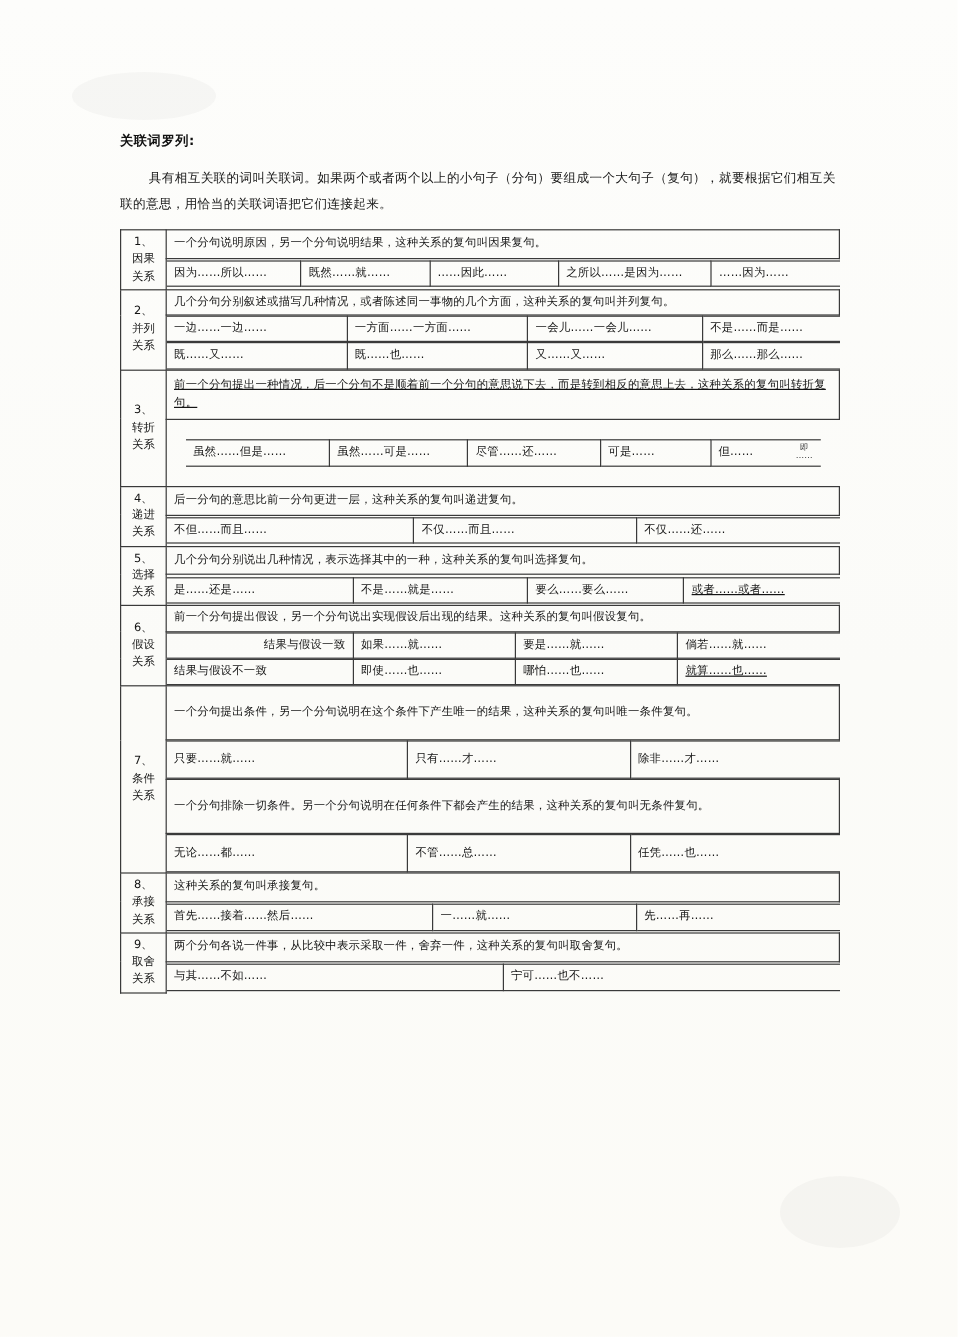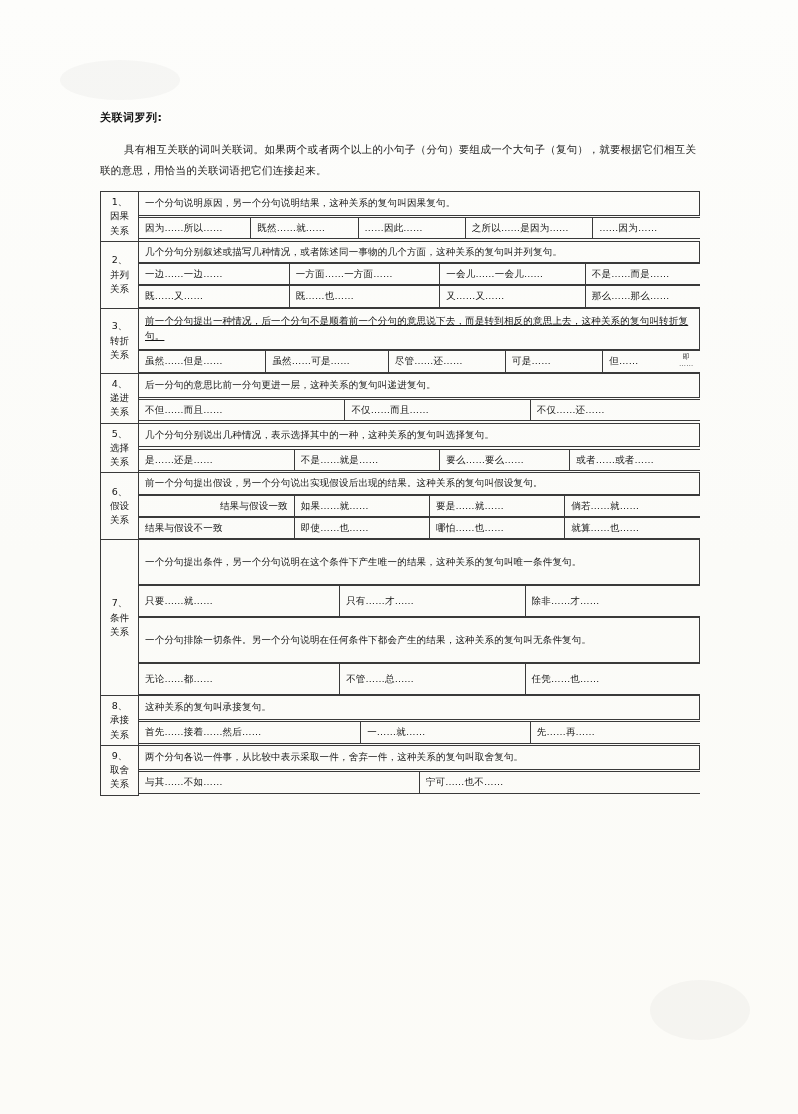--- a/index.html
+++ b/index.html
@@ -174,21 +174,21 @@
 
         <tr>
           <td class="idx" rowspan="2">
             <span class="num">3、</span>
             <span class="nm">转折</span>
             <span class="nm">关系</span>
           </td>
           <td class="desc" style="height:34px;text-decoration:underline;">前一个分句提出一种情况，后一个分句不是顺着前一个分句的意思说下去，而是转到相反的意思上去，这种关系的复句叫转折复句。</td>
         </tr>
         <tr>
-          <td style="padding:0; border:none;">
+          <td style="padding:16px; border:none;">
             <table class="kv" style="width:100%; border:none;">
               <tbody>
                   <tr>
                 <td class="item" style="width:23%; border-left:none;">虽然……但是……</td>
                 <td class="item" style="width:22%;">虽然……可是……</td>
                 <td class="item" style="width:21%;">尽管……还……</td>
                 <td class="item" style="width:17%;">可是……</td>
                 <td class="item" style="width:17%; border-right:none;">
                   <span>但……</span><span class="note-right">即<br>……</span>
                 </td>
@@ -229,21 +229,21 @@
           <td class="desc">几个分句分别说出几种情况，表示选择其中的一种，这种关系的复句叫选择复句。</td>
         </tr>
         <tr>
           <td style="padding:0; border:none;">
             <table class="kv" style="width:100%; border:none;">
               <tbody>
                   <tr>
                 <td class="item" style="width:28%; border-left:none;">是……还是……</td>
                 <td class="item" style="width:26%;">不是……就是……</td>
                 <td class="item" style="width:23%;">要么……要么……</td>
-                <td class="item" style="width:23%; border-right:none;">或者……或者……</td>
+                <td class="item" style="width:23%; border-right:none;text-decoration:underline;">或者……或者……</td>
               </tr>
             </tbody>
               </table>
           </td>
         </tr>
 
         <tr>
           <td class="idx" rowspan="3">
             <span class="num">6、</span>
             <span class="nm">假设</span>
@@ -266,21 +266,21 @@
           </td>
         </tr>
         <tr>
           <td style="padding:0; border:none;">
             <table class="kv" style="width:100%; border:none;">
               <tbody>
                   <tr>
                 <td class="item" style="width:28%; border-left:none;">结果与假设不一致</td>
                 <td class="item" style="width:24%;">即使……也……</td>
                 <td class="item" style="width:24%;">哪怕……也……</td>
-                <td class="item" style="width:24%; border-right:none;">就算……也……</td>
+                <td class="item" style="width:24%; border-right:none;text-decoration:underline;">就算……也……</td>
               </tr>
             </tbody>
               </table>
           </td>
         </tr>
 
         <tr>
           <td class="idx" rowspan="4">
             <span class="num">7、</span>
             <span class="nm">条件</span>

